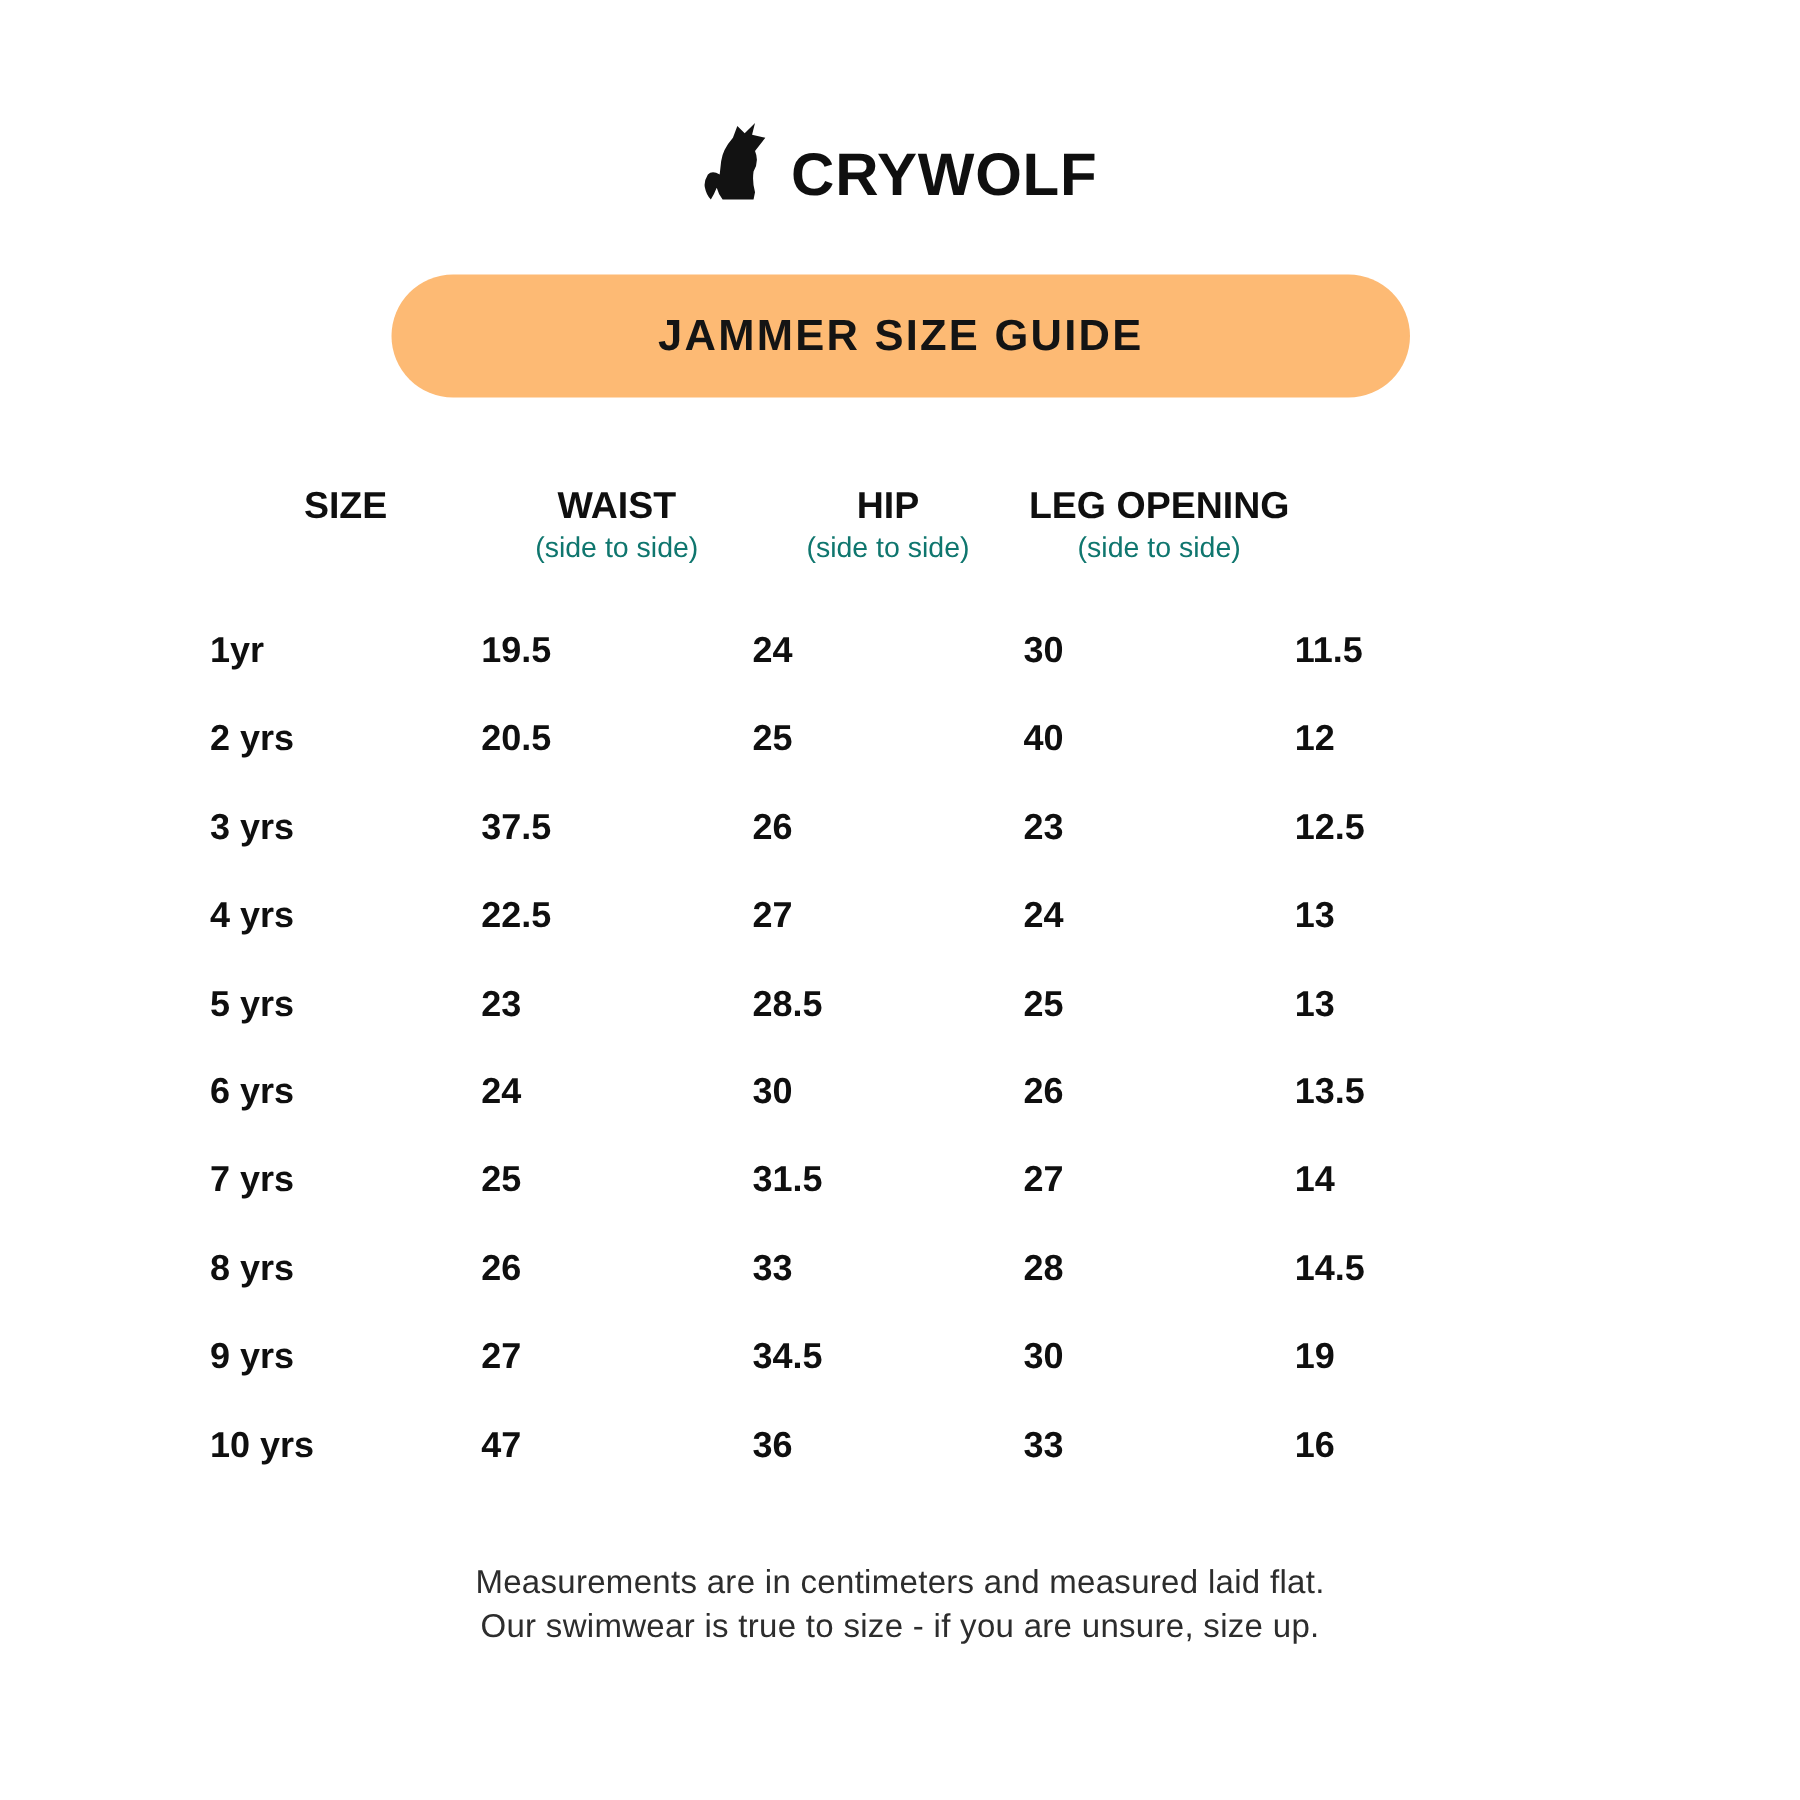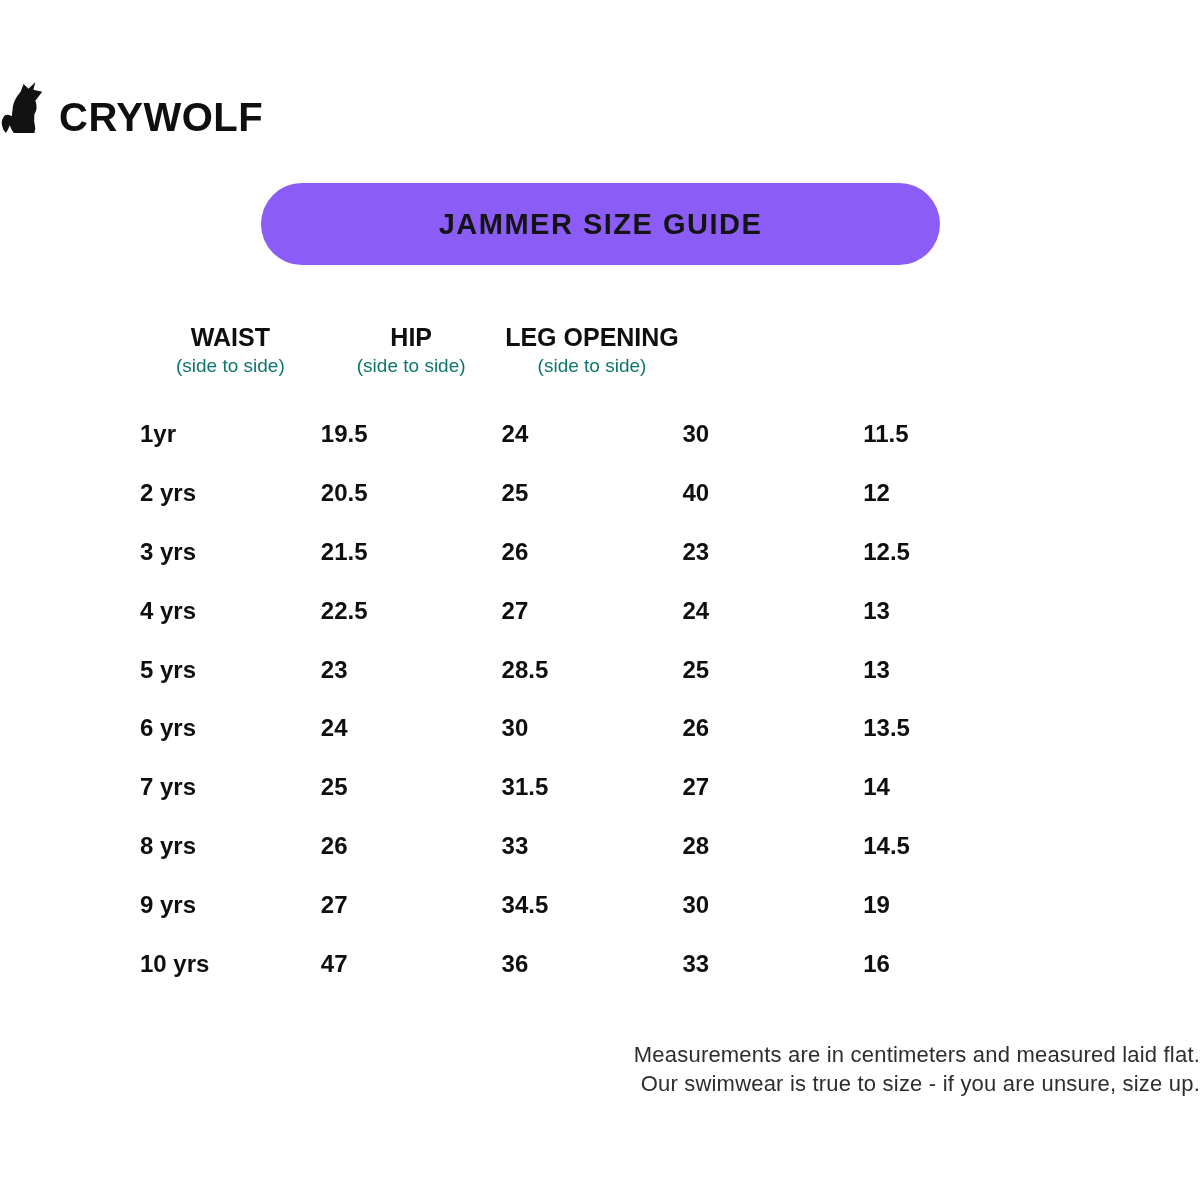--- a/index.html
+++ b/index.html
@@ -7,32 +7,32 @@
   body {
     position:relative;
     font-family:"Liberation Sans", sans-serif;
     color:#111111;
     overflow:hidden;
   }
 
   
   .logo-row {
     position:absolute; top:78px; left:0; width:1200px; height:58px;
-    display:flex; align-items:flex-end; justify-content:flex-start; gap:5px;
+    display:flex; align-items:flex-end; justify-content:center; gap:5px;
   }
   .wolf { width:54px; height:56px; display:block; }
   .brand-name {
     font-size:40px; font-weight:800; letter-spacing:0.5px;
     line-height:0.92; color:#0f0f0f;
   }
 
   
   .pill {
     position:absolute; top:183px; left:261px; width:679px; height:82px;
-    background:#8b5cf6; border-radius:41px;
+    background:#fdba74; border-radius:41px;
     display:flex; align-items:center; justify-content:center;
   }
   .pill-title {
     font-size:29px; font-weight:700; letter-spacing:1.5px; color:#141414;
   }
 
   
   .size-table { position:absolute; top:325px; left:140px; width:904px; }
   .thead, .trow { display:grid; grid-template-columns:repeat(5,1fr); }
   .th { text-align:center; }
@@ -40,40 +40,44 @@
   .th .sub  { font-size:19px; font-weight:400; line-height:19px; margin-top:6px; color:#0f766e; }
   .tbody { margin-top:30px; }
   .trow { height:58.8px; align-items:center; }
   .cell {
     text-align:left; font-size:24px; font-weight:700; color:#0f0f0f;
   }
 
   
   .footer {
     position:absolute; top:1040px; left:0; width:1200px;
-    text-align:right; font-size:22px; font-weight:400;
+    text-align:center; font-size:22px; font-weight:400;
     line-height:29px; color:#2d2d2d; letter-spacing:0.2px;
   }
 </style>
 </head>
 <body>
 
 <div class="logo-row">
   <svg class="wolf" viewBox="0 0 55 55" aria-hidden="true">
     <path fill="#121212" d="M36 1 Q32 5 29 8 L24 3 L21 11 Q14 19 13 27 L12 36 Q7 33 4 36 Q1 41 2 45 Q3 50 6 53 Q8 50 10 45 Q11 49 14 53 L35 53 L36 48 Q34 41 35 34 Q39 27 36 20 L43 11 L34 9 Z"></path>
   </svg>
   <div class="brand-name">CRYWOLF</div>
 </div>
 
 <div class="pill">
   <div class="pill-title">JAMMER SIZE GUIDE</div>
 </div>
 
 <div class="size-table">
   <div class="thead">
+    <div class="th">
+      <div class="main">SIZE</div>
+      <div class="sub"></div>
+    </div>
     <div class="th">
       <div class="main">WAIST</div>
       <div class="sub">(side to side)</div>
     </div>
     <div class="th">
       <div class="main">HIP</div>
       <div class="sub">(side to side)</div>
     </div>
     <div class="th">
       <div class="main">LEG OPENING</div>
@@ -91,21 +95,21 @@
     </div>
     <div class="trow">
       <div class="cell">2 yrs</div>
       <div class="cell">20.5</div>
       <div class="cell">25</div>
       <div class="cell">40</div>
       <div class="cell">12</div>
     </div>
     <div class="trow">
       <div class="cell">3 yrs</div>
-      <div class="cell">21.5</div>
+      <div class="cell">37.5</div>
       <div class="cell">26</div>
       <div class="cell">23</div>
       <div class="cell">12.5</div>
     </div>
     <div class="trow">
       <div class="cell">4 yrs</div>
       <div class="cell">22.5</div>
       <div class="cell">27</div>
       <div class="cell">24</div>
       <div class="cell">13</div>

